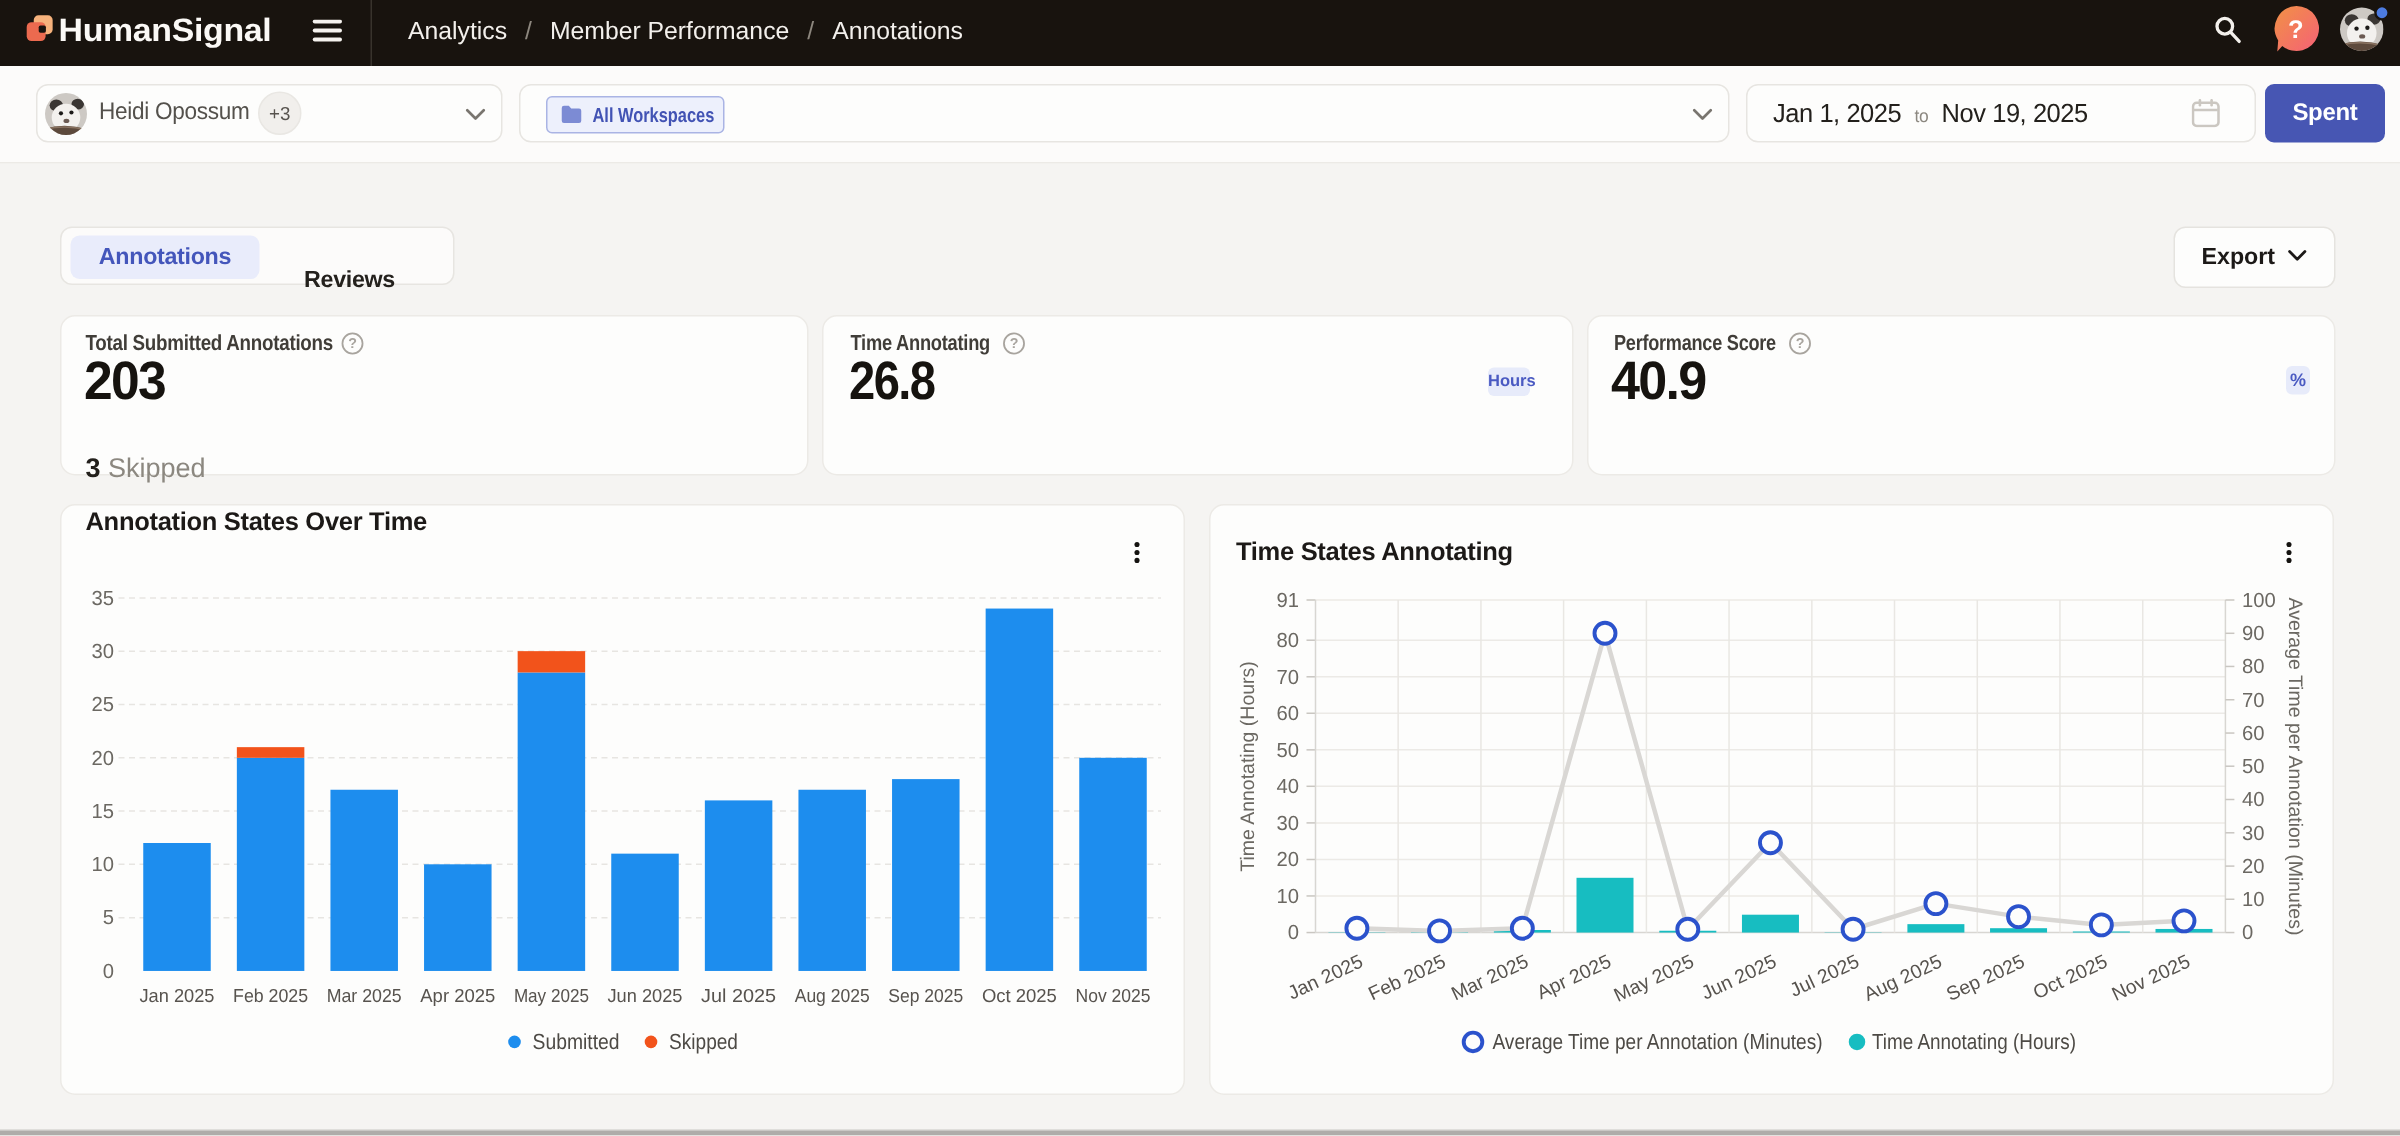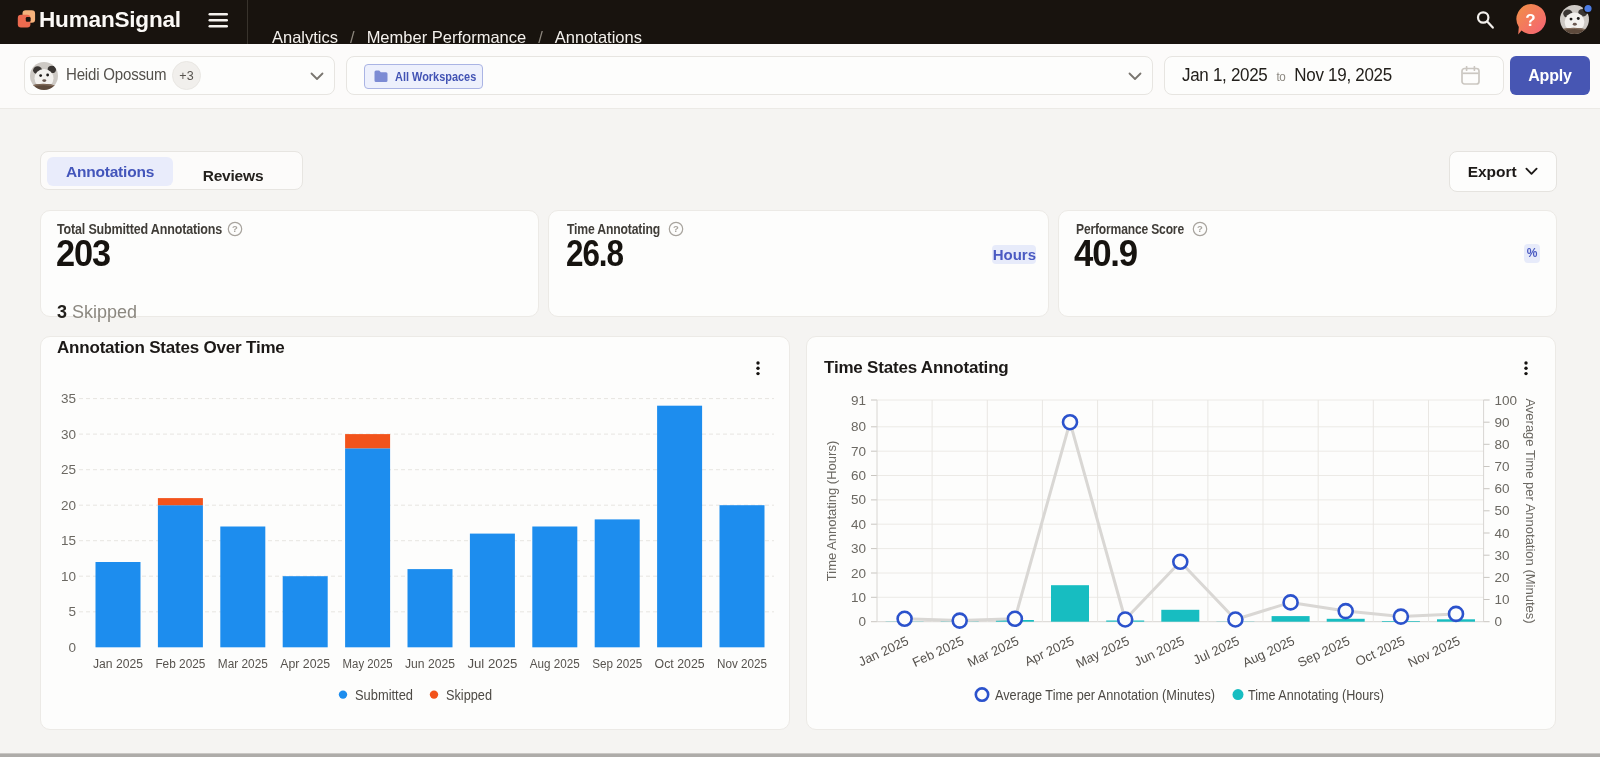--- a/index.html
+++ b/index.html
@@ -1,27 +1,27 @@
 <!DOCTYPE html>
 <html><head><meta charset="utf-8">
 <style>
 *{margin:0;padding:0;box-sizing:border-box}
 html,body{width:1600px;height:757px;overflow:hidden}
 body{font-family:"Liberation Sans",sans-serif;background:#f5f4f2;position:relative}
 .abs{position:absolute}
 .topbar{left:0;top:0;width:1600px;height:44px;background:#18130e}
 .vdiv{left:247px;top:0;width:1px;height:44px;background:#38332c}
 .logo-text{left:39px;top:8px;color:#fbf9f6;font-size:21.5px;font-weight:700;letter-spacing:-0.2px;transform:scaleX(1.05);transform-origin:left center}
-.crumbs{left:272px;top:28px;color:#f3f0ec;font-size:16.5px;font-weight:500}
+.crumbs{left:272px;top:12px;color:#f3f0ec;font-size:16.5px;font-weight:500}
 .crumbs .sep{color:#8d877e;padding:0 12px;font-weight:400}
 .toolbar{left:0;top:44px;width:1600px;height:65px;background:#fcfbfa;border-bottom:1px solid #eceae6}
 .tbox{background:#fdfdfc;border:1px solid #e7e5e1;border-radius:8px;height:39px}
 .tabwrap{left:40px;top:151px;width:263px;height:39px;background:#fcfbfa;border:1px solid #e7e5e1;border-radius:8px}
 .tab-active{left:6px;top:5px;width:126px;height:29px;background:#e9ecfb;border-radius:6px;color:#4456bb;font-size:15.5px;font-weight:700;text-align:center;line-height:29px;letter-spacing:-0.2px}
-.tab2{left:132px;top:9px;width:120px;height:29px;color:#24211d;font-size:15.5px;font-weight:700;text-align:center;line-height:29px;letter-spacing:-0.2px}
+.tab2{left:132px;top:20px;width:120px;height:29px;color:#24211d;font-size:15.5px;font-weight:700;text-align:center;line-height:29px;letter-spacing:-0.2px}
 .export{left:1449px;top:151px;width:108px;height:41px;background:#fdfdfc;border:1px solid #e5e3df;border-radius:8px;font-size:15.5px;font-weight:700;color:#1c1917;text-align:center;line-height:39px}
 .card{background:#fdfdfc;border:1px solid #eceae6;border-radius:10px}
 .stitle{font-size:14.5px;font-weight:700;color:#403d38;letter-spacing:-0.2px}
 .bignum{font-size:36px;font-weight:700;color:#16130f;letter-spacing:-1.2px}
 .badge{background:#e7ebfa;color:#4a5ac2;font-weight:700;border-radius:4px}
 .ctitle{font-size:17px;font-weight:700;color:#1c1917;letter-spacing:-0.2px}
 </style></head><body>
 
 <div class="abs topbar"></div>
 <svg class="abs" style="left:16px;top:8px" width="22" height="21" viewBox="0 0 22 21">
@@ -101,21 +101,21 @@
 <path d="M1.5 1.5 L7 7 L12.5 1.5" fill="none" stroke="#79756f" stroke-width="1.8" stroke-linecap="round" stroke-linejoin="round"></path>
   </svg>
 <div class="abs tbox" style="left:1164px;top:56px;width:340px"></div>
 <div class="abs" style="left:1182px;top:65px;font-size:17.5px;color:#23201c;letter-spacing:-0.3px;transform:scaleX(.97);transform-origin:left center">Jan 1, 2025&nbsp; <span style="color:#8c8880;font-size:12px">to</span> &nbsp;Nov 19, 2025</div>
 <svg class="abs" style="left:1461px;top:66px" width="19" height="19" viewBox="0 0 19 19">
 <rect x="1" y="2.5" width="17" height="15.5" rx="2.5" fill="none" stroke="#cbc7c1" stroke-width="1.7"></rect>
 <line x1="1.5" y1="7.3" x2="17.5" y2="7.3" stroke="#cbc7c1" stroke-width="1.7"></line>
 <line x1="5.6" y1="0.8" x2="5.6" y2="4.2" stroke="#cbc7c1" stroke-width="1.7" stroke-linecap="round"></line>
 <line x1="13.4" y1="0.8" x2="13.4" y2="4.2" stroke="#cbc7c1" stroke-width="1.7" stroke-linecap="round"></line>
 </svg>
-<div class="abs" style="left:1510px;top:56px;width:80px;height:39px;background:#4756b3;border-radius:6px;color:#fff;font-size:16px;font-weight:700;text-align:center;line-height:39px;letter-spacing:-0.2px">Apply</div>
+<div class="abs" style="left:1510px;top:56px;width:80px;height:39px;background:#4756b3;border-radius:6px;color:#fff;font-size:16px;font-weight:700;text-align:center;line-height:39px;letter-spacing:-0.2px">Spent</div>
 <div class="abs tabwrap">
     <div class="abs tab-active">Annotations</div>
     <div class="abs tab2">Reviews</div>
   </div>
 <div class="abs export">Export &nbsp;<svg width="13" height="9" viewBox="0 0 14 9" style="display:inline-block;vertical-align:1px">
       <path d="M1.5 1.5 L7 7 L12.5 1.5" fill="none" stroke="#1c1917" stroke-width="2" stroke-linecap="round" stroke-linejoin="round"></path>
     </svg></div>
 <div class="abs card" style="left:40px;top:210px;width:499px;height:107px"></div>
 <div class="abs stitle" style="left:57px;top:221px;transform:scaleX(.863);transform-origin:left center">Total Submitted Annotations</div>
 <svg class="abs" style="left:227px;top:221px" width="16" height="16" viewBox="0 0 16 16">
@@ -124,21 +124,21 @@
   </svg>
 <div class="abs bignum" style="left:56px;top:233px;transform:scaleX(.955);transform-origin:left center">203</div>
 <div class="abs" style="left:57px;top:302px;font-size:18px;color:#8c8880"><b style="color:#23201c">3</b> Skipped</div>
 <div class="abs card" style="left:548px;top:210px;width:501px;height:107px"></div>
 <div class="abs stitle" style="left:567px;top:221px;transform:scaleX(.841);transform-origin:left center">Time Annotating</div>
 <svg class="abs" style="left:668px;top:221px" width="16" height="16" viewBox="0 0 16 16">
 <circle cx="8" cy="8" r="6.7" fill="none" stroke="#a8a49e" stroke-width="1.2"></circle>
 <text x="8" y="11.2" font-size="9.5" font-weight="700" fill="#a8a49e" text-anchor="middle" font-family="Liberation Sans,sans-serif">?</text>
   </svg>
 <div class="abs bignum" style="left:566px;top:233px;transform:scaleX(.873);transform-origin:left center">26.8</div>
-<div class="abs badge" style="left:992px;top:245px;width:44px;height:19px;line-height:19px;text-align:right;font-size:15px">Hours</div>
+<div class="abs badge" style="left:992px;top:245px;width:28px;height:19px;line-height:19px;text-align:right;font-size:11px">Hours</div>
 <div class="abs card" style="left:1058px;top:210px;width:499px;height:107px"></div>
 <div class="abs stitle" style="left:1076px;top:221px;transform:scaleX(.833);transform-origin:left center">Performance Score</div>
 <svg class="abs" style="left:1192px;top:221px" width="16" height="16" viewBox="0 0 16 16">
 <circle cx="8" cy="8" r="6.7" fill="none" stroke="#a8a49e" stroke-width="1.2"></circle>
 <text x="8" y="11.2" font-size="9.5" font-weight="700" fill="#a8a49e" text-anchor="middle" font-family="Liberation Sans,sans-serif">?</text>
   </svg>
 <div class="abs bignum" style="left:1074px;top:233px;transform:scaleX(.965);transform-origin:left center">40.9</div>
 <div class="abs badge" style="left:1524px;top:244px;width:16px;height:19px;line-height:19px;text-align:center;font-size:12px">%</div>
 <div class="abs card" style="left:40px;top:336px;width:750px;height:394px"></div>
 <div class="abs ctitle" style="left:57px;top:338px">Annotation States Over Time</div>

